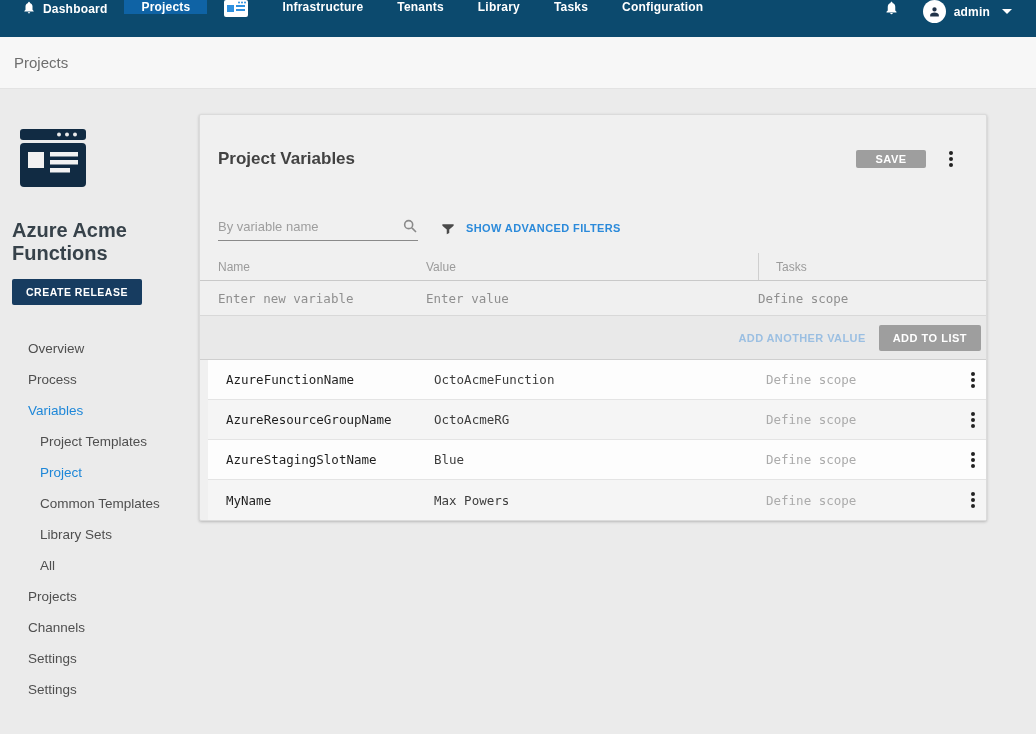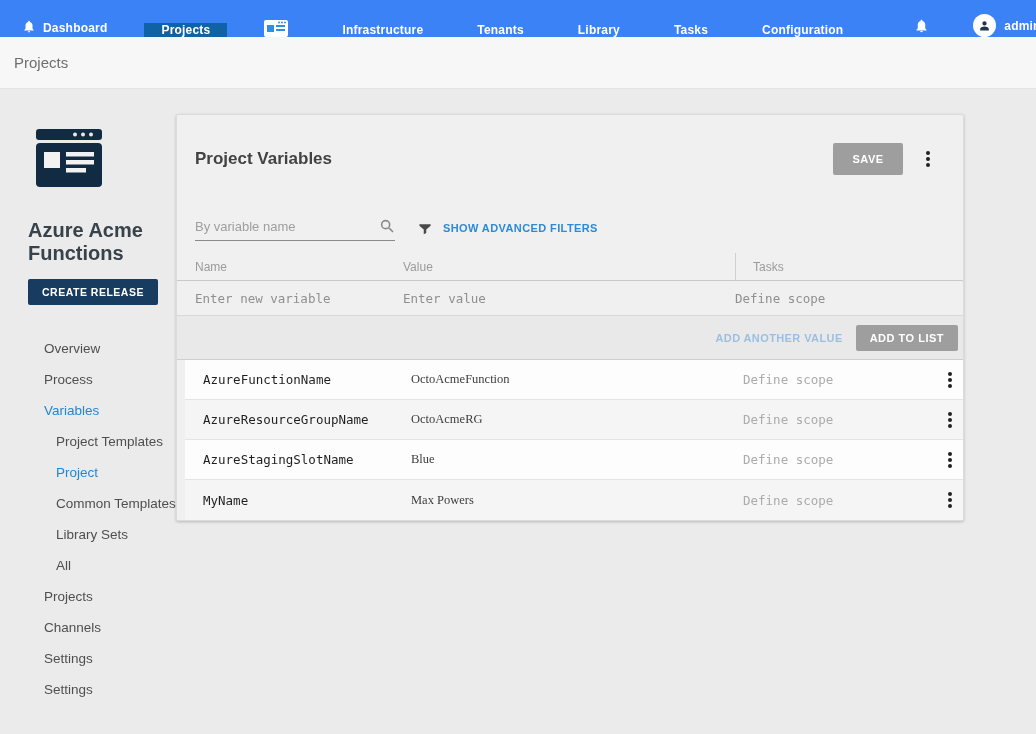--- a/index.html
+++ b/index.html
@@ -1,22 +1,22 @@
 <!DOCTYPE html>
 <html><head>
 <meta charset="utf-8">
 <style>
   * { margin:0; padding:0; box-sizing:border-box; }
   html,body { width:1036px; height:734px; overflow:hidden; }
   body { font-family:"Liberation Sans", sans-serif; background:#EBEBEB; }
 
   
   .topbar {
-    height:37px; background:#3b82f6; display:flex; align-items:flex-end;
-    color:#fff; font-size:12px; font-weight:bold; letter-spacing:.2px;gap:20px;
+    height:37px; background:#0c4a6e; display:flex; align-items:flex-start;
+    color:#fff; font-size:12px; font-weight:bold; letter-spacing:.2px;
   }
   .nav-item {
     display:flex; align-items:center; gap:7px; padding:0 17px; cursor:pointer;
     white-space:nowrap;
   }
   .nav-item.first { padding-left:22px; }
   .nav-item.active { background:#0F63A5; }
   .nav-spacer { flex:1; }
   .nav-bell { display:flex; align-items:center; padding:0 14px; }
   .user-menu { display:flex; align-items:center; gap:8px; padding:0 24px 0 10px; }
@@ -34,21 +34,21 @@
   .crumb-bar {
     height:52px; background:#F7F7F7; border-bottom:1px solid #E3E3E3;
     display:flex; align-items:center; padding-left:14px;
   }
   .crumb { font-size:15px; color:#6E6E6E; }
 
   
   .content { display:flex; height:645px; }
 
   
-  .sidebar { width:176px; flex:none; padding:40px 0 0 28px; }
+  .sidebar { width:199px; flex:none; padding:40px 0 0 12px; }
   .proj-logo { margin-left:8px; }
   .proj-title {
     margin-top:28px; font-size:20px; font-weight:bold; color:#37424A;
     line-height:1.15; width:150px;
   }
   .create-release {
     margin-top:14px; background:#173C60; color:#fff; border:none; border-radius:2px;
     font-family:"Liberation Sans", sans-serif; font-size:10.5px; font-weight:bold;
     letter-spacing:.5px; padding:7px 14px; cursor:pointer;
   }
@@ -62,21 +62,21 @@
   
   .main { flex:1; padding:25px 31px 0 0; }
   .card {
     width:788px; background:#F0F0F0; border:1px solid #DBDBDB;
     box-shadow:0 1px 3px rgba(0,0,0,.22); border-radius:2px;
   }
   .card-header { height:88px; display:flex; align-items:center; padding:0 26px 0 18px; }
   .card-title { font-size:17px; font-weight:bold; color:#424242; flex:1; }
   .save-btn {
     background:#9E9E9E; color:#fff; border:none; border-radius:2px;
-    width:70px; height:32px; font-family:"Liberation Sans", sans-serif;
+    width:70px; height:18px; font-family:"Liberation Sans", sans-serif;
     font-size:11px; font-weight:bold; letter-spacing:.5px; cursor:default;
   }
   .kebab-box { width:18px; height:26px; display:flex; align-items:center; justify-content:center;
     margin-left:16px; cursor:pointer; }
   .kebab {
     width:4px; height:4px; border-radius:50%; background:#3C3C3C;
     box-shadow:0 -6px 0 #3C3C3C, 0 6px 0 #3C3C3C; display:block;
   }
   .kebab.dark { background:#222; box-shadow:0 -6px 0 #222, 0 6px 0 #222; }
 
@@ -131,21 +131,21 @@
     height:26px; padding:0 14px; margin-right:0;
     font-family:"Liberation Sans", sans-serif; font-size:11px; font-weight:bold;
     letter-spacing:.5px; cursor:pointer;
   }
 
   .var-row { height:40px; border-bottom:1px solid #E4E4E4; cursor:pointer;margin-left:8px; }
   .var-row:nth-child(odd) { background:#FDFDFD; }
   .var-row:nth-child(even) { background:#F5F5F5; }
   .var-row:last-child { border-bottom:none; }
   .cell-name  { color:#1F1F1F; }
-  .cell-value { color:#3D3D3D;font-family:Liberation Serif, serif; }
+  .cell-value { color:#3D3D3D; }
   .cell-scope { color:#ABABAB; }
 </style>
 </head>
 <body>
 
 <nav class="topbar">
   <div class="nav-item first">
     <span>
       <svg width="14" height="15" viewBox="0 0 24 24">
           <path fill="#fff" d="M12 2c-.8 0-1.5.7-1.5 1.5v.6C7.9 4.8 6 7.2 6 10v6l-2 2v1h16v-1l-2-2v-6c0-2.8-1.9-5.2-4.5-5.9v-.6C13.5 2.7 12.8 2 12 2zm-2 18a2 2 0 0 0 4 0h-4z"></path>

